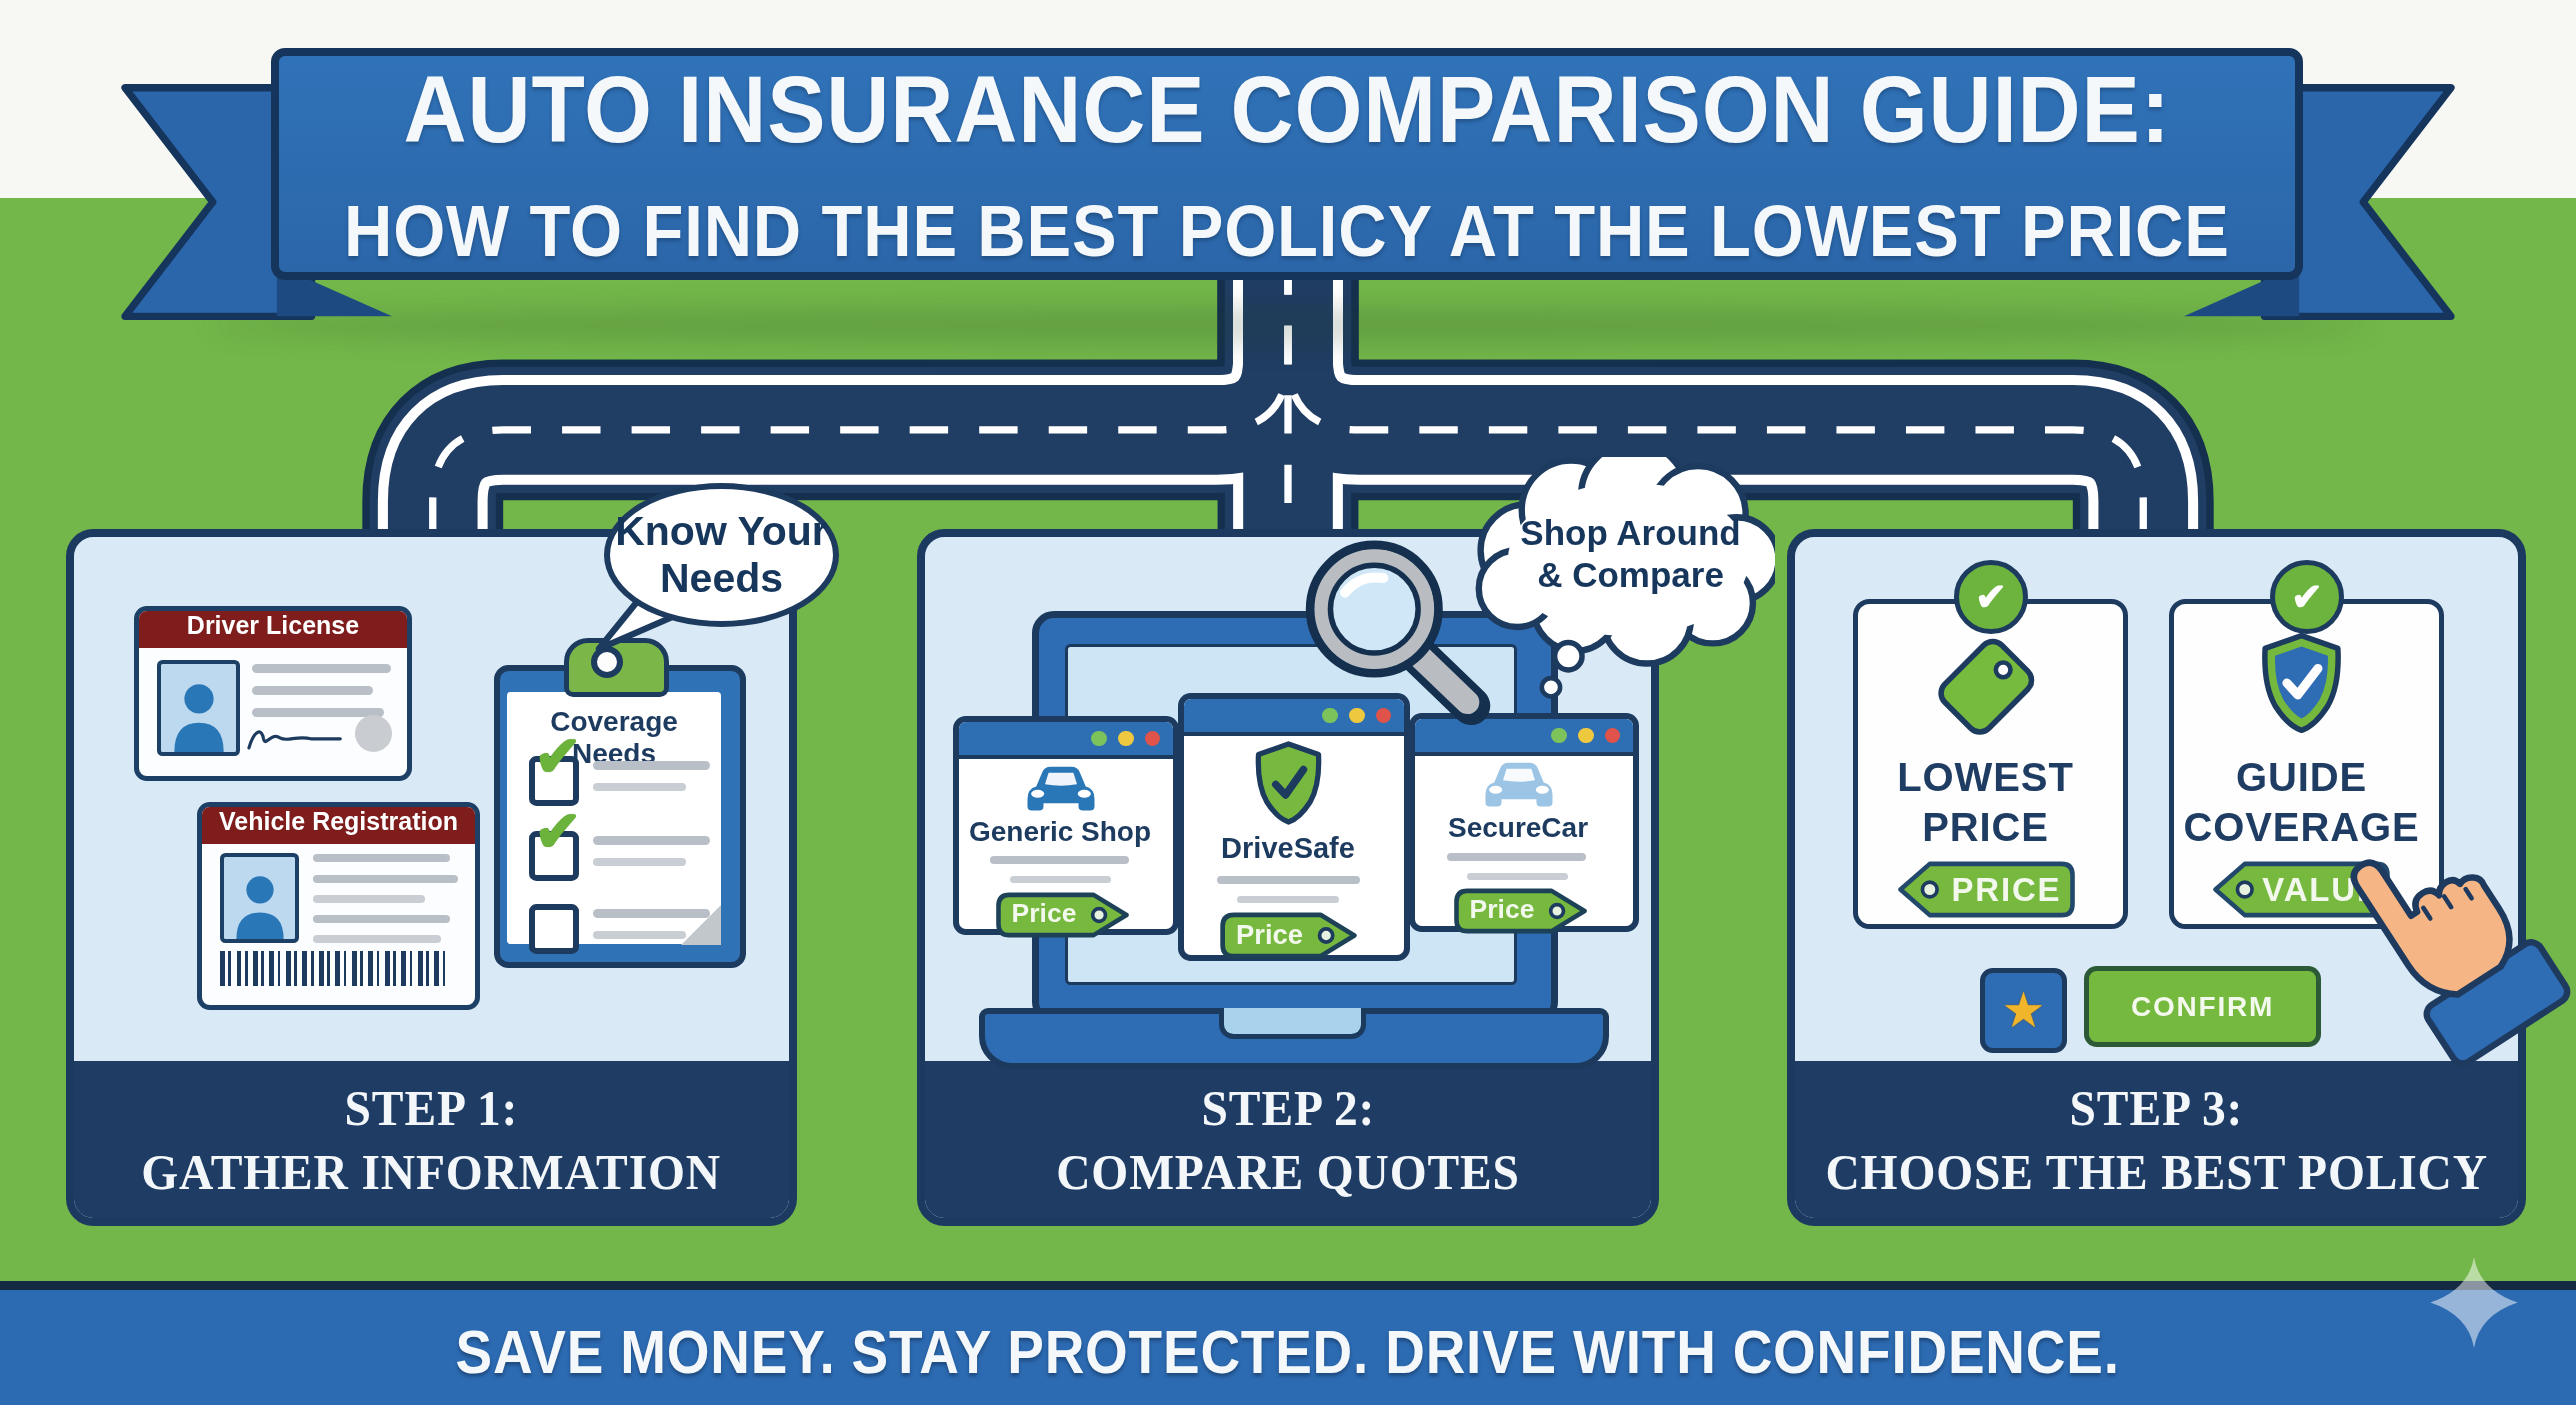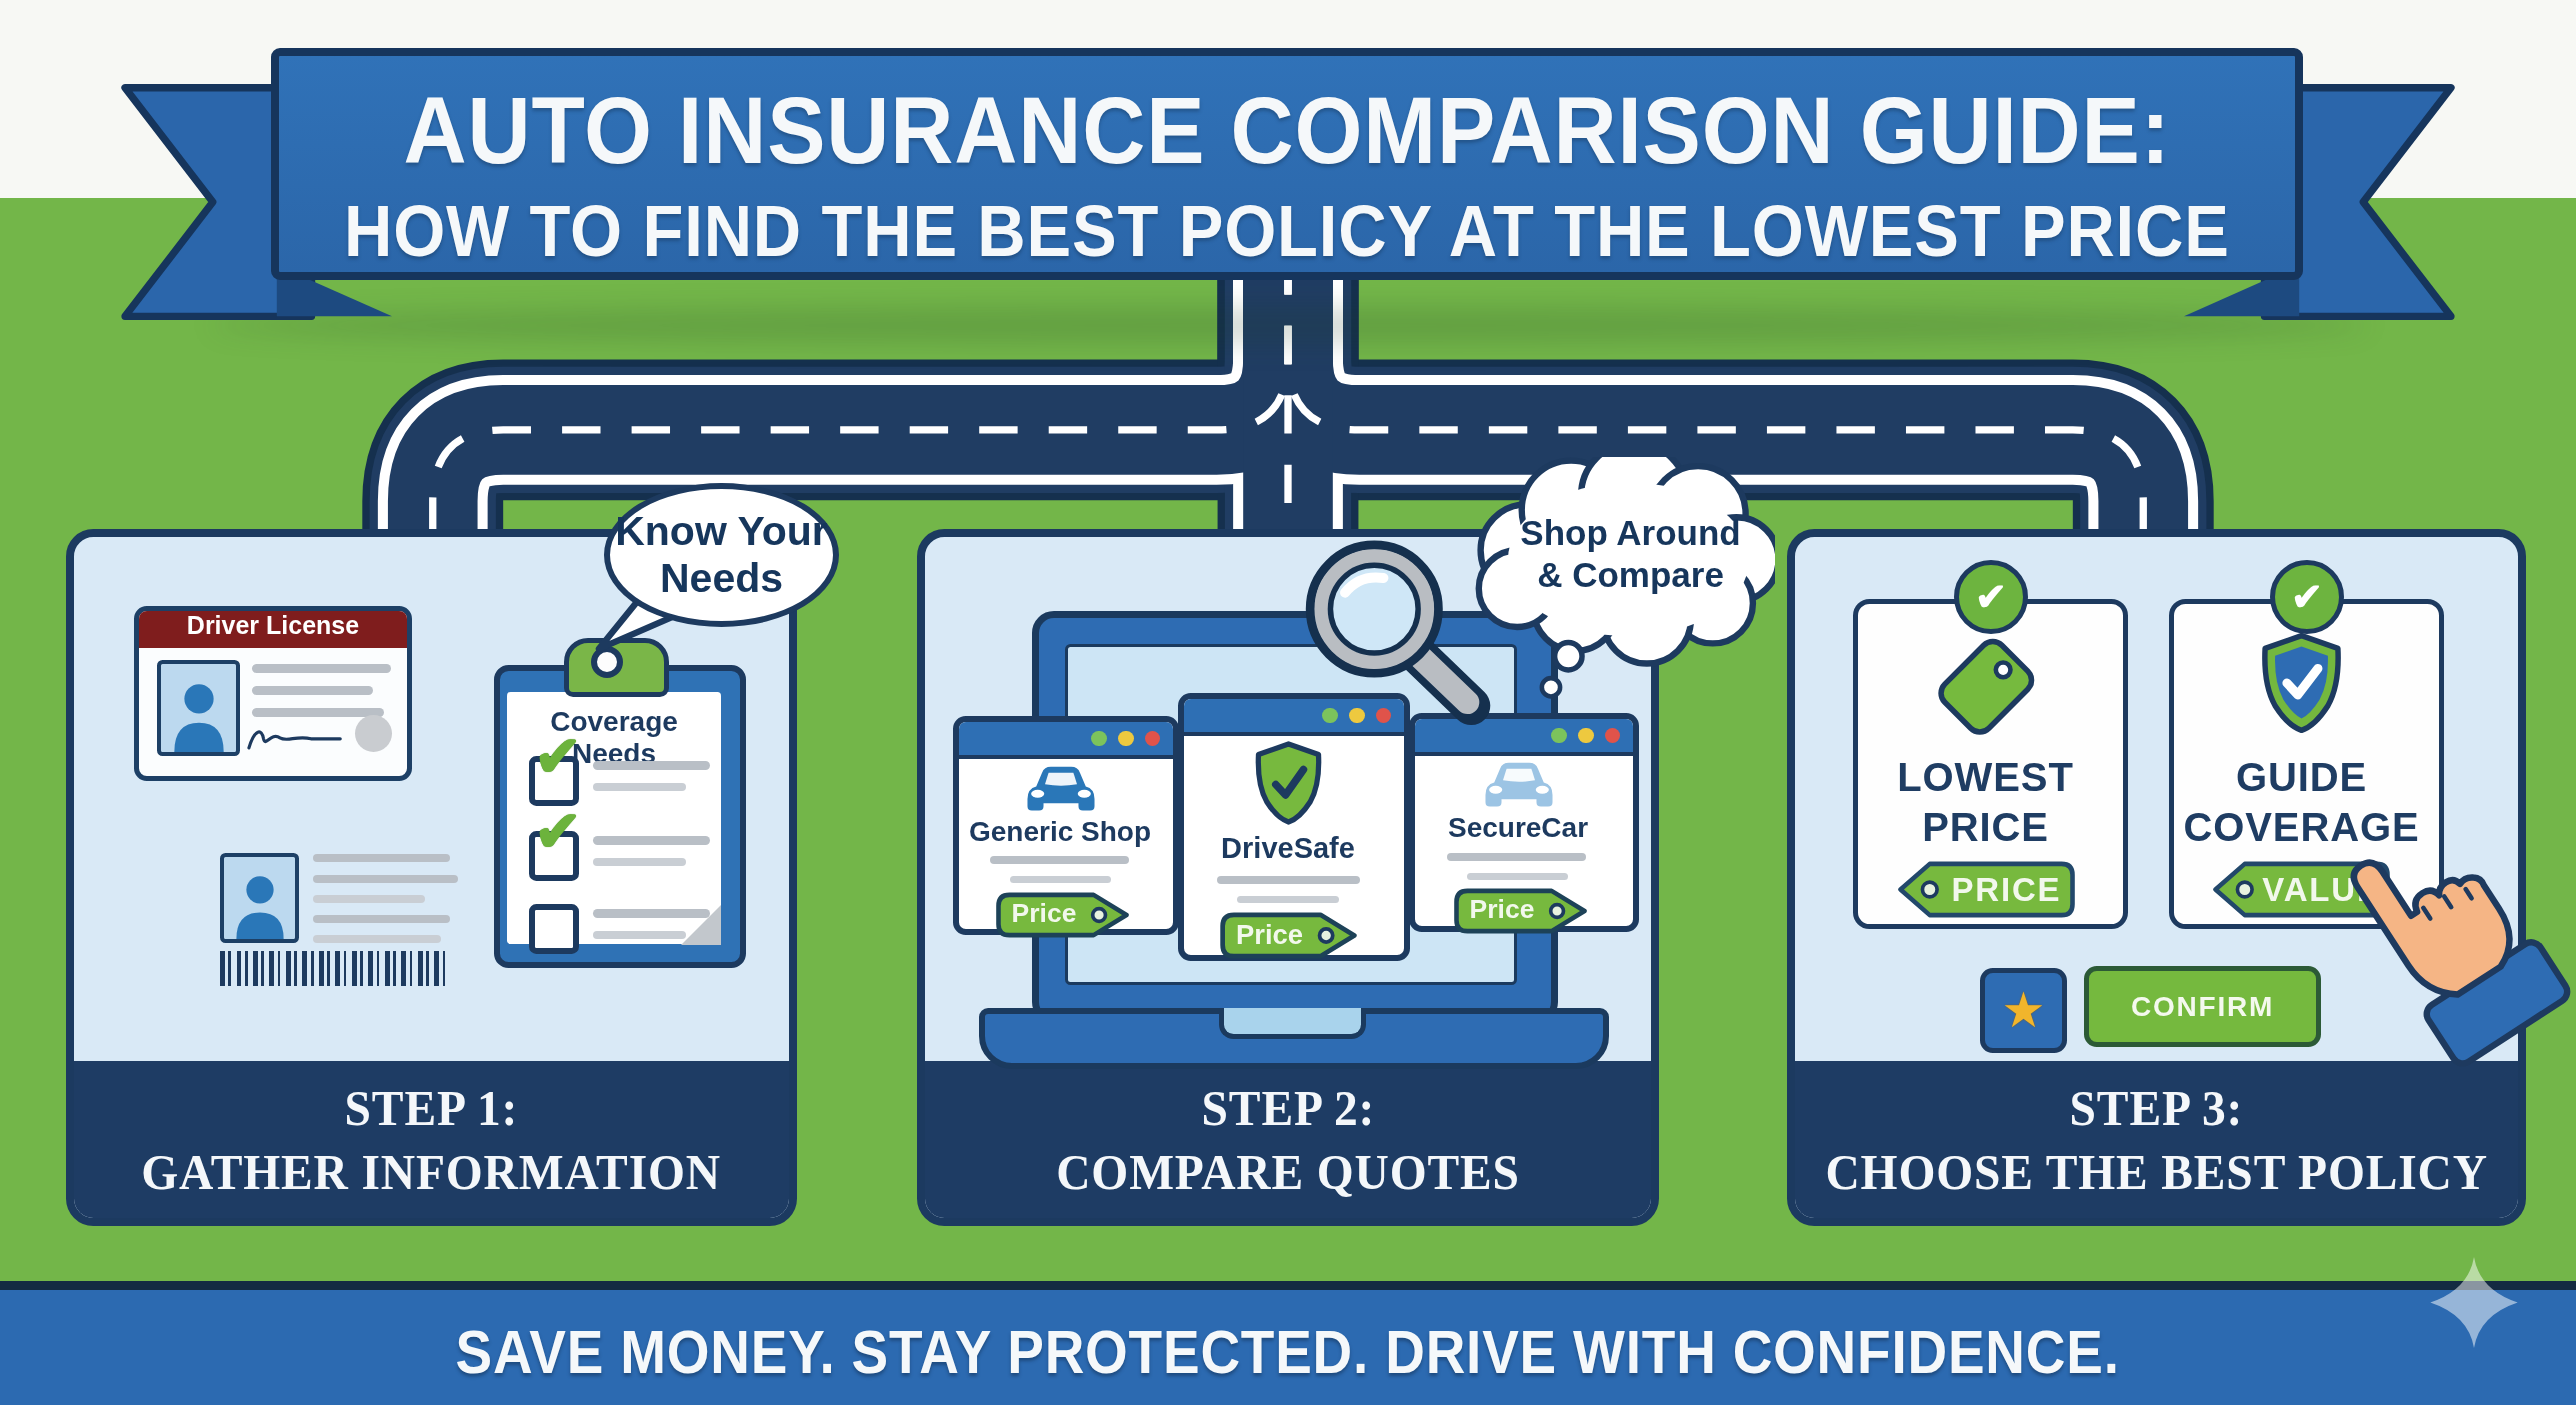--- a/index.html
+++ b/index.html
@@ -4,22 +4,22 @@
 <style>
   html,body{margin:0;padding:0;background:#4a4a4a;}
   .stage{position:relative;width:2576px;height:1405px;overflow:hidden;
          background:#73b649;font-family:"Liberation Sans",sans-serif;}
   .abs{position:absolute;}
   .white-strip{left:0;top:0;width:2576px;height:198px;background:#f7f8f4;}
 
   
   .banner-panel{left:271px;top:48px;width:2016px;height:216px;
     background:linear-gradient(180deg,#3072b8 0%,#2b66a9 100%);
-    border:8.2px solid #16355c;border-radius:9px;
-    display:flex;flex-direction:column;justify-content:flex-end;align-items:center;gap:5.5px;}
+    border:8.2px solid #16355c;border-radius:14px;
+    display:flex;flex-direction:column;justify-content:space-between;align-items:center;gap:5.5px;}
   .banner-l1{font-size:94px;font-weight:bold;color:#f5f8fa;letter-spacing:0.9px;
     transform:scaleX(.93);white-space:nowrap;text-shadow:0 2.7px 3.7px rgba(15,40,70,.35);}
   .banner-l2{font-size:72px;font-weight:bold;color:#f5f8fa;letter-spacing:0.9px;
     transform:scaleX(.93);white-space:nowrap;text-shadow:0 2.7px 3.7px rgba(15,40,70,.35);}
   .banner-shadow{left:210px;top:307px;width:2159px;height:37px;background:rgba(25,60,35,.18);
     filter:blur(12.8px);border-radius:50%;}
 
   
   .card{background:#d9e9f6;border:8.2px solid #1c3a60;border-radius:27.4px;overflow:hidden;}
   .card-footer{position:absolute;left:0;right:0;bottom:0;height:157px;background:#1e3c64;
@@ -172,20 +172,25 @@
     </svg>
   </div>
   <div class="gline" style="left:252px;top:664px;width:139px;height:9.1px;"></div>
   <div class="gline" style="left:252px;top:686px;width:121px;height:9.1px;"></div>
   <div class="gline" style="left:252px;top:708px;width:132px;height:9.1px;"></div>
   <svg class="abs" style="left:245px;top:726px" width="101" height="27.4" viewBox="0 0 110 30">
     <path d="M4 24 C10 4 18 2 20 14 C22 24 28 6 38 13 C46 18 56 10 72 14 L104 14" fill="none" stroke="#1d3a5f" stroke-width="3.5" stroke-linecap="round"></path>
   </svg>
   <div class="seal" style="left:355px;top:715px;width:37px;height:37px;"></div>
 
+  <div class="abs idcard" style="left:197px;top:802px;width:273px;height:198px;">
+    <div class="idcard-header">
+      <span>Vehicle Registration</span>
+    </div>
+  </div>
   <div class="photo" style="left:220px;top:853px;width:71px;height:82px;">
     <svg width="60" height="71" viewBox="0 0 66 78">
       <circle cx="33" cy="24" r="15" fill="#2a77b8"></circle>
       <path d="M7 78 Q7 49 33 49 Q59 49 59 78 Z" fill="#2a77b8"></path>
     </svg>
   </div>
   <div class="gline" style="left:313px;top:854px;width:137px;height:8.2px;"></div>
   <div class="gline" style="left:313px;top:875px;width:145px;height:8.2px;"></div>
   <div class="gline lite" style="left:313px;top:895px;width:112px;height:8.2px;"></div>
   <div class="gline" style="left:313px;top:915px;width:137px;height:8.2px;"></div>

